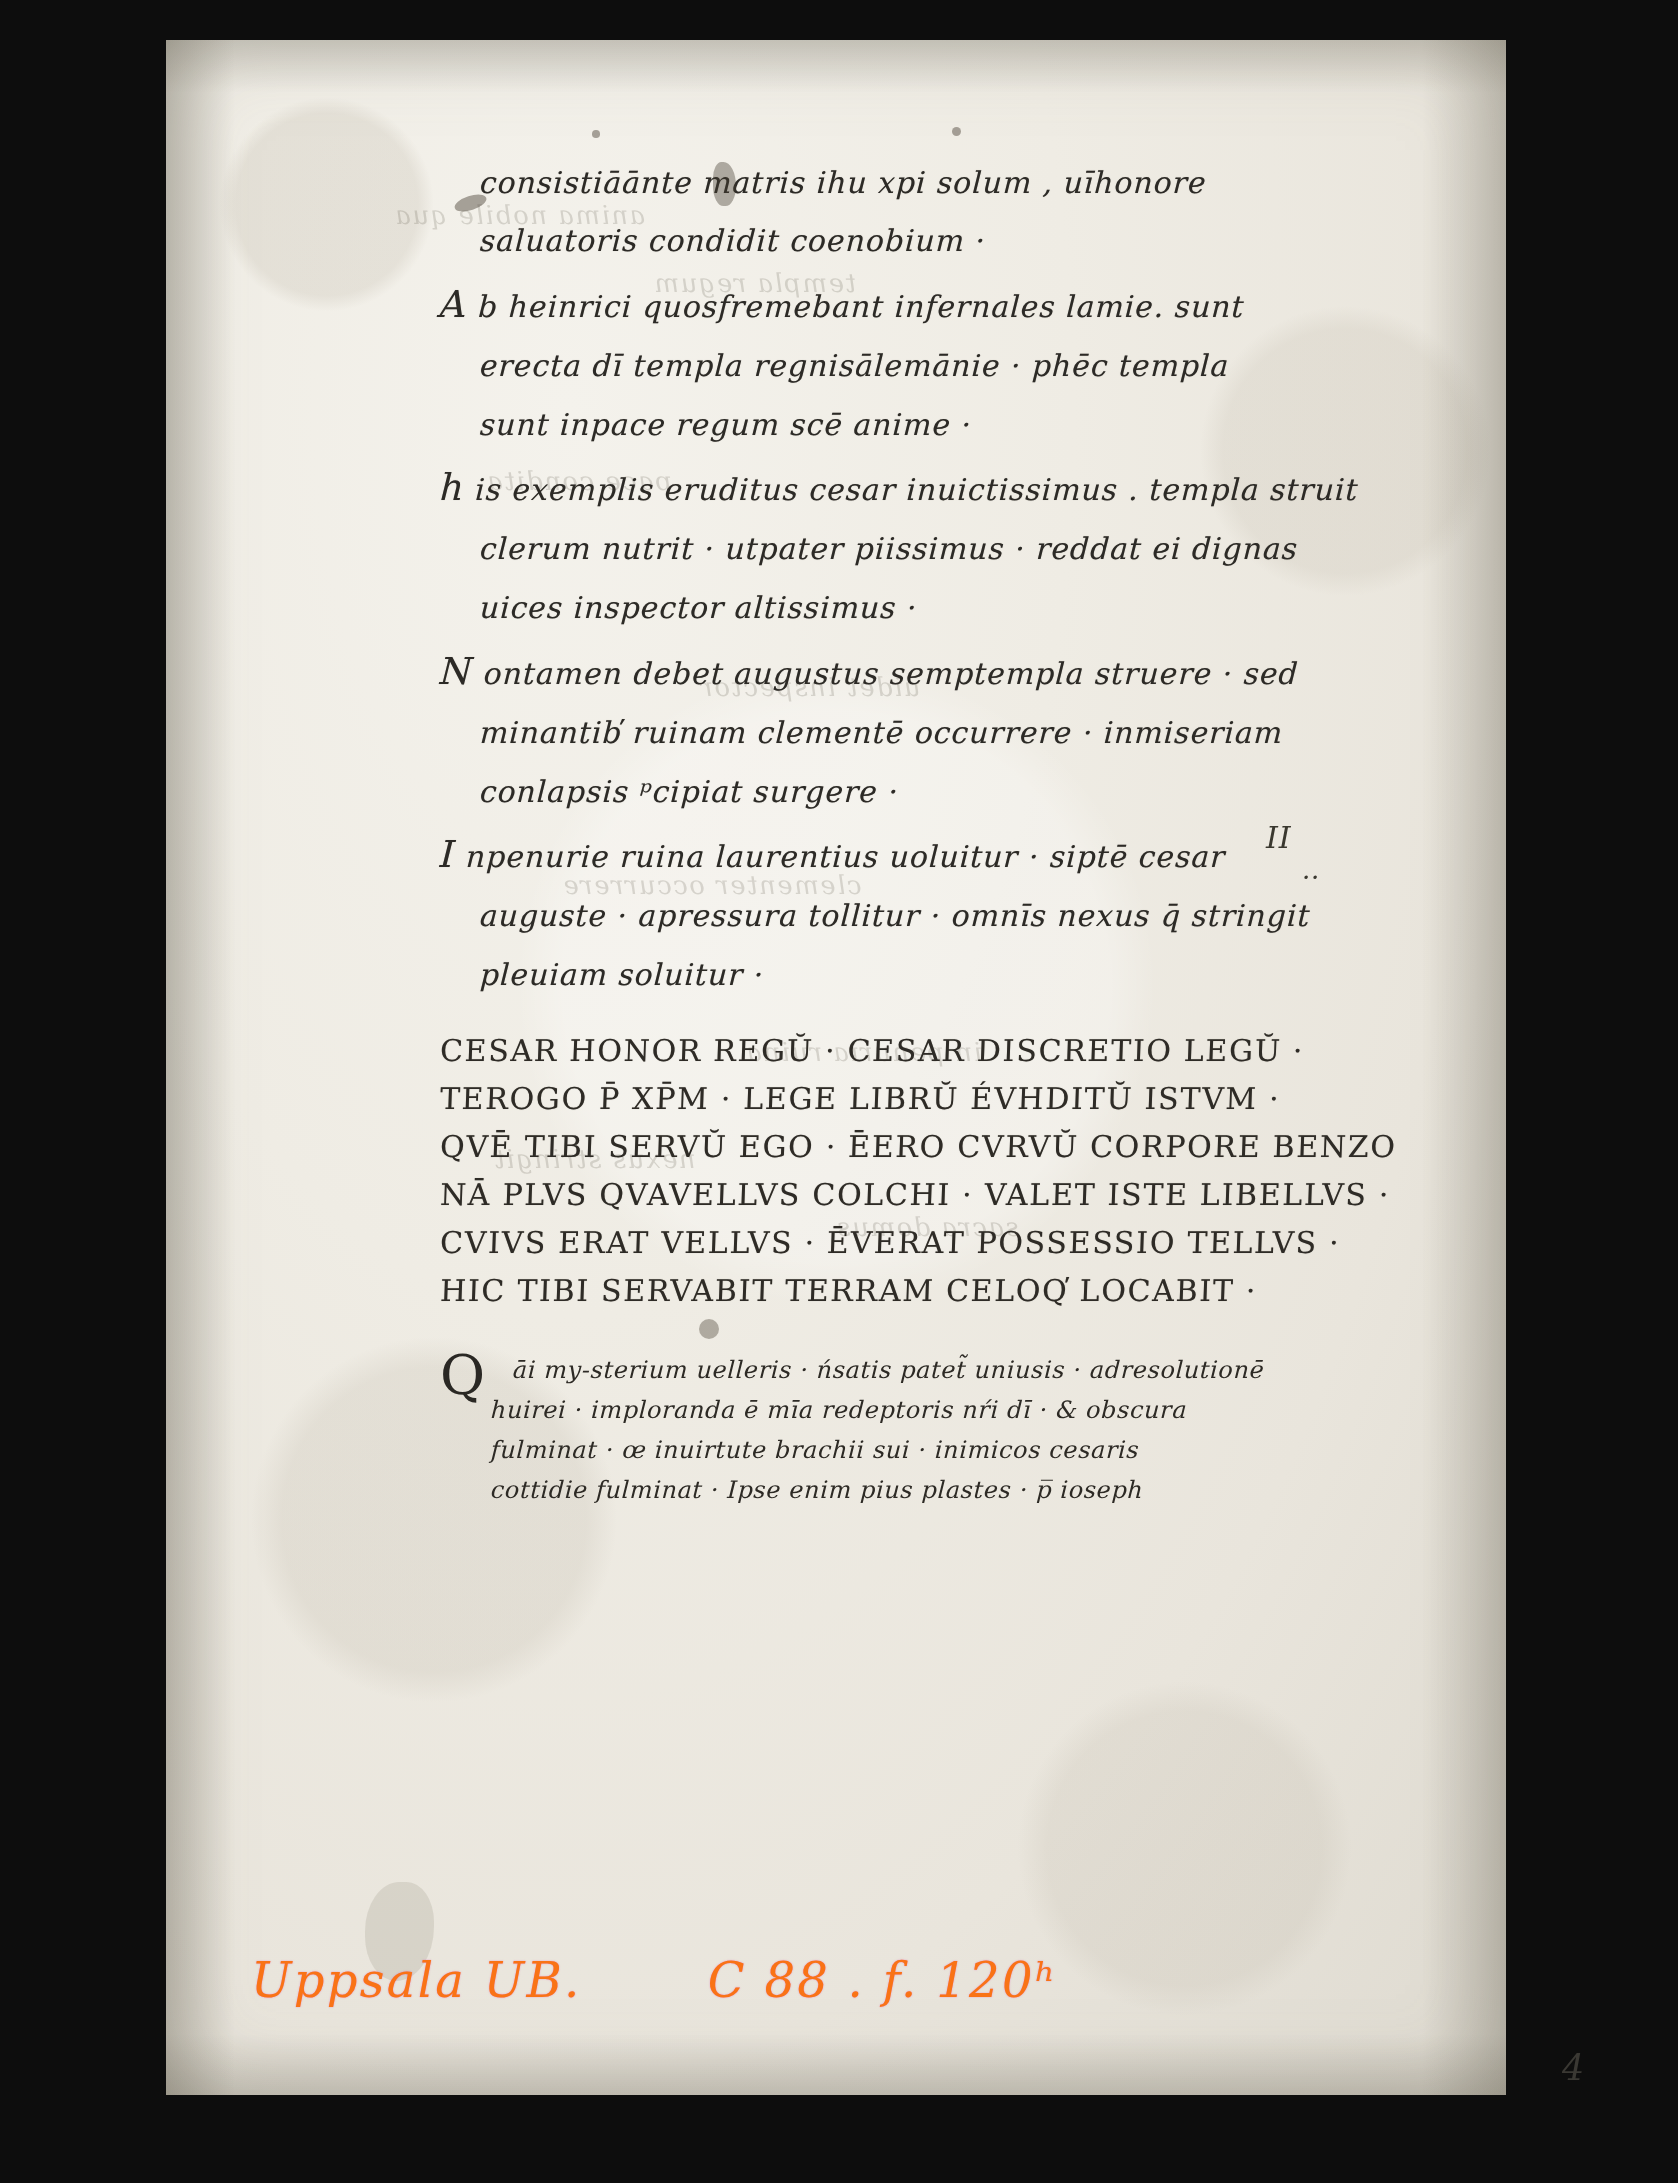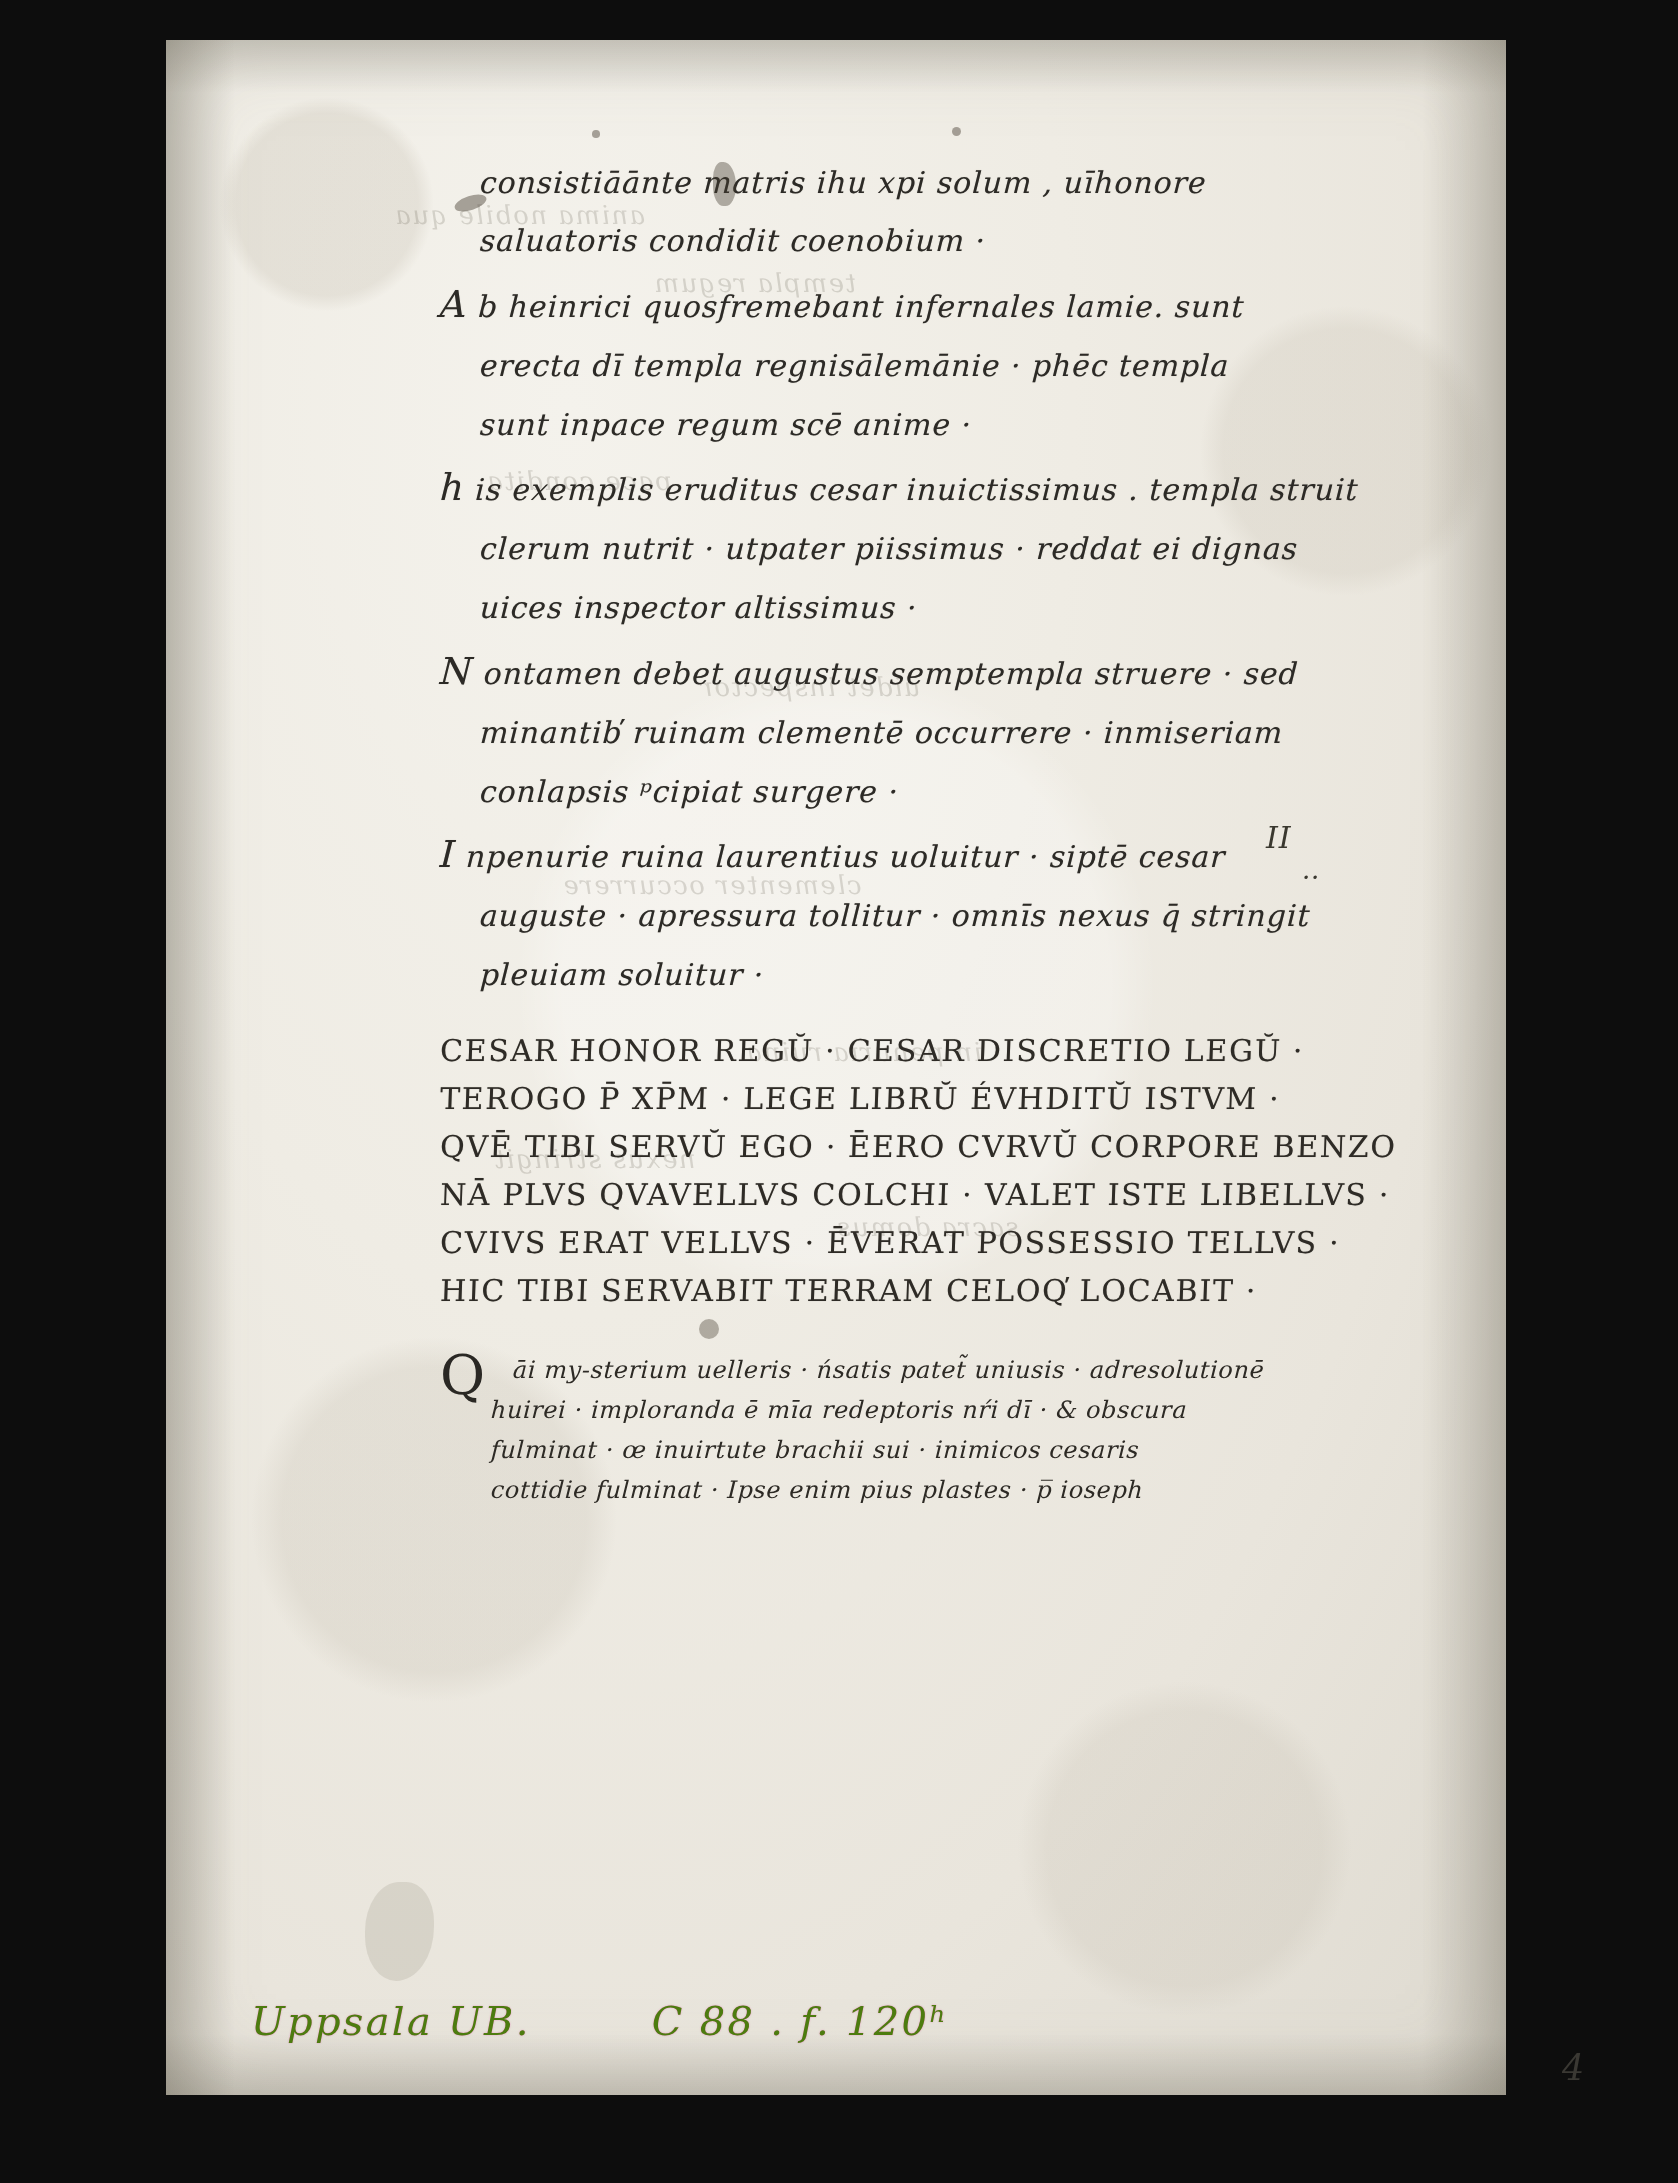--- a/index.html
+++ b/index.html
@@ -173,26 +173,26 @@
     border-radius: 50%;
     background: rgba(70,62,50,0.45);
     z-index: 4;
     pointer-events: none;
   }
 
   
   #shelfmark {
     position: absolute;
     left: 251px;
-    top: 1998px;
+    top: 1952px;
     z-index: 6;
-    color: #4d7c0f;
-    font-family: "DejaVu Serif", serif;
-    font-style: italic;
-    font-size: 40px;
+    color: #f97316;
+    font-family: "DejaVu Serif", serif;
+    font-style: italic;
+    font-size: 48px;
     letter-spacing: 2.3px;
     white-space: nowrap;
     text-shadow: 0 0 1.5px rgba(232,24,155,0.5);
   }
   #shelfmark .sm-part { display: inline-block; }
   #shelfmark .sm-gap { display: inline-block; width: 91px; }
 
   
   #folio-number {
     position: absolute;

